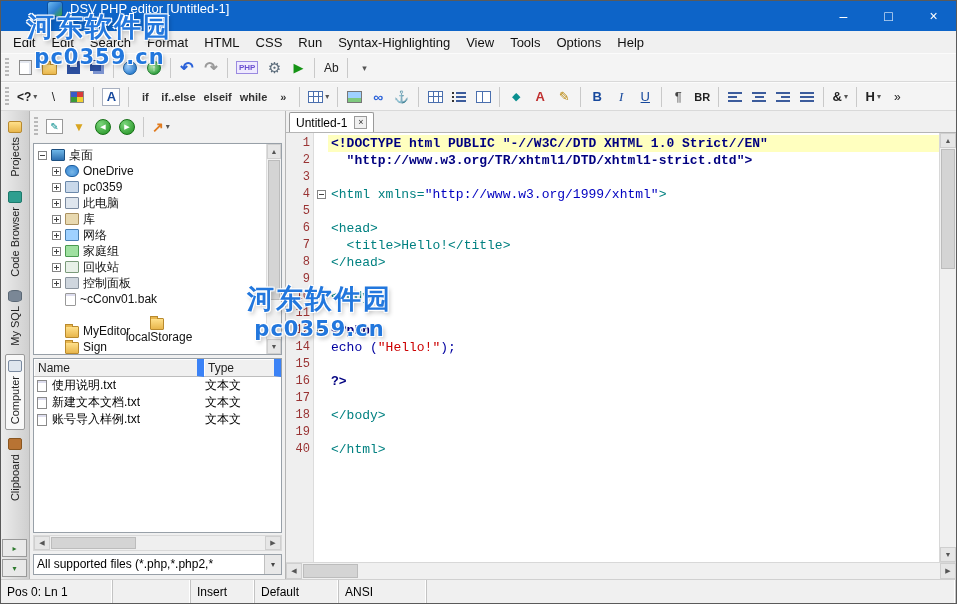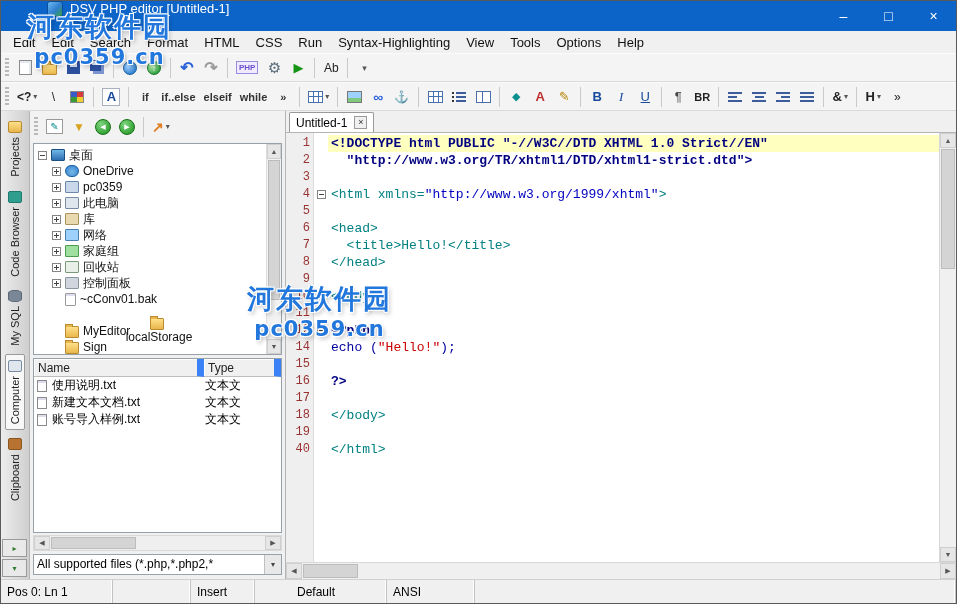--- a/index.html
+++ b/index.html
@@ -613,21 +613,21 @@
           <span data-name="arrow-right-icon">▶</span>
         </button>
     </div>
   </div>
 </div>
 
 <div class="statusbar" id="statusbar" data-name="status-bar">
     <div class="sb-cell" data-name="status-position" style="width: 112px;">Pos 0: Ln 1</div>
     <div class="sb-cell" data-name="status-blank-1" style="width: 78px;"></div>
     <div class="sb-cell" data-name="status-insert-mode" style="width: 64px;">Insert</div>
-    <div class="sb-cell" data-name="status-highlight-scheme" style="width: 96px; margin-left: 36px;">Default</div>
+    <div class="sb-cell" data-name="status-highlight-scheme" style="width: 84px;">Default</div>
     <div class="sb-cell" data-name="status-encoding" style="width: 88px;">ANSI</div>
     <div class="sb-cell" data-name="status-blank-2" style="flex: 1 1 0%;"></div>
   </div>
 
 <div class="wm" data-name="watermark" style="left: 26px; top: 8px;">
     <div class="l1" data-name="watermark-line1">河东软件园</div>
     <div class="l2" data-name="watermark-line2">pc0359.cn</div>
   </div>
 <div class="wm" data-name="watermark" style="left: 246px; top: 280px;">
     <div class="l1" data-name="watermark-line1">河东软件园</div>

